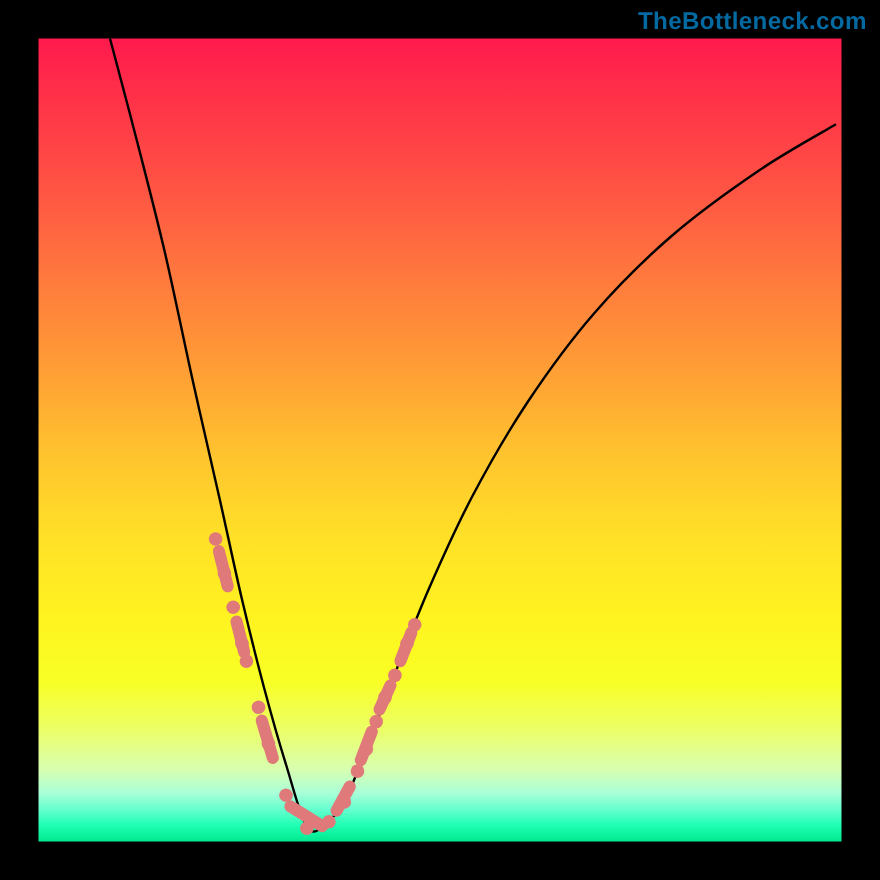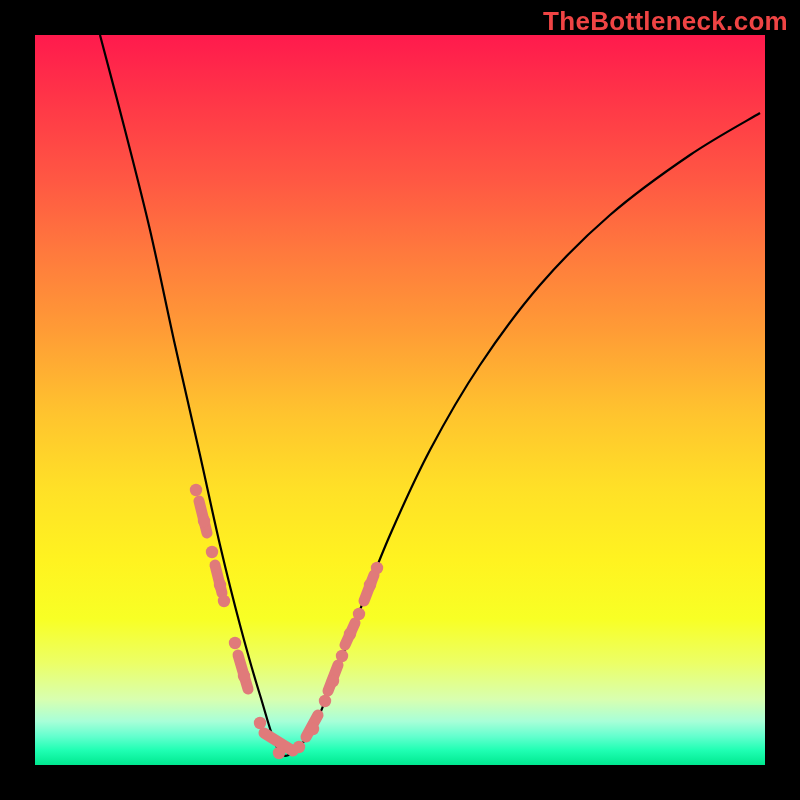--- a/index.html
+++ b/index.html
@@ -41,23 +41,23 @@
       #66ffcf 96%,
       #1fffb3 98%,
       #00e88f 100%
     );
   }
   .watermark {
     position: absolute;
     top: 6px;
     right: 12px;
     font-family: Arial, Helvetica, sans-serif;
-    font-size: 26px;
+    font-size: 22px;
     font-weight: 600;
-    color: #ef4444;
+    color: #0369a1;
     letter-spacing: 0.3px;
     user-select: none;
   }
   svg.curve-layer {
     position: absolute;
     left: 0;
     top: 0;
     width: 730px;
     height: 730px;
     overflow: visible;

